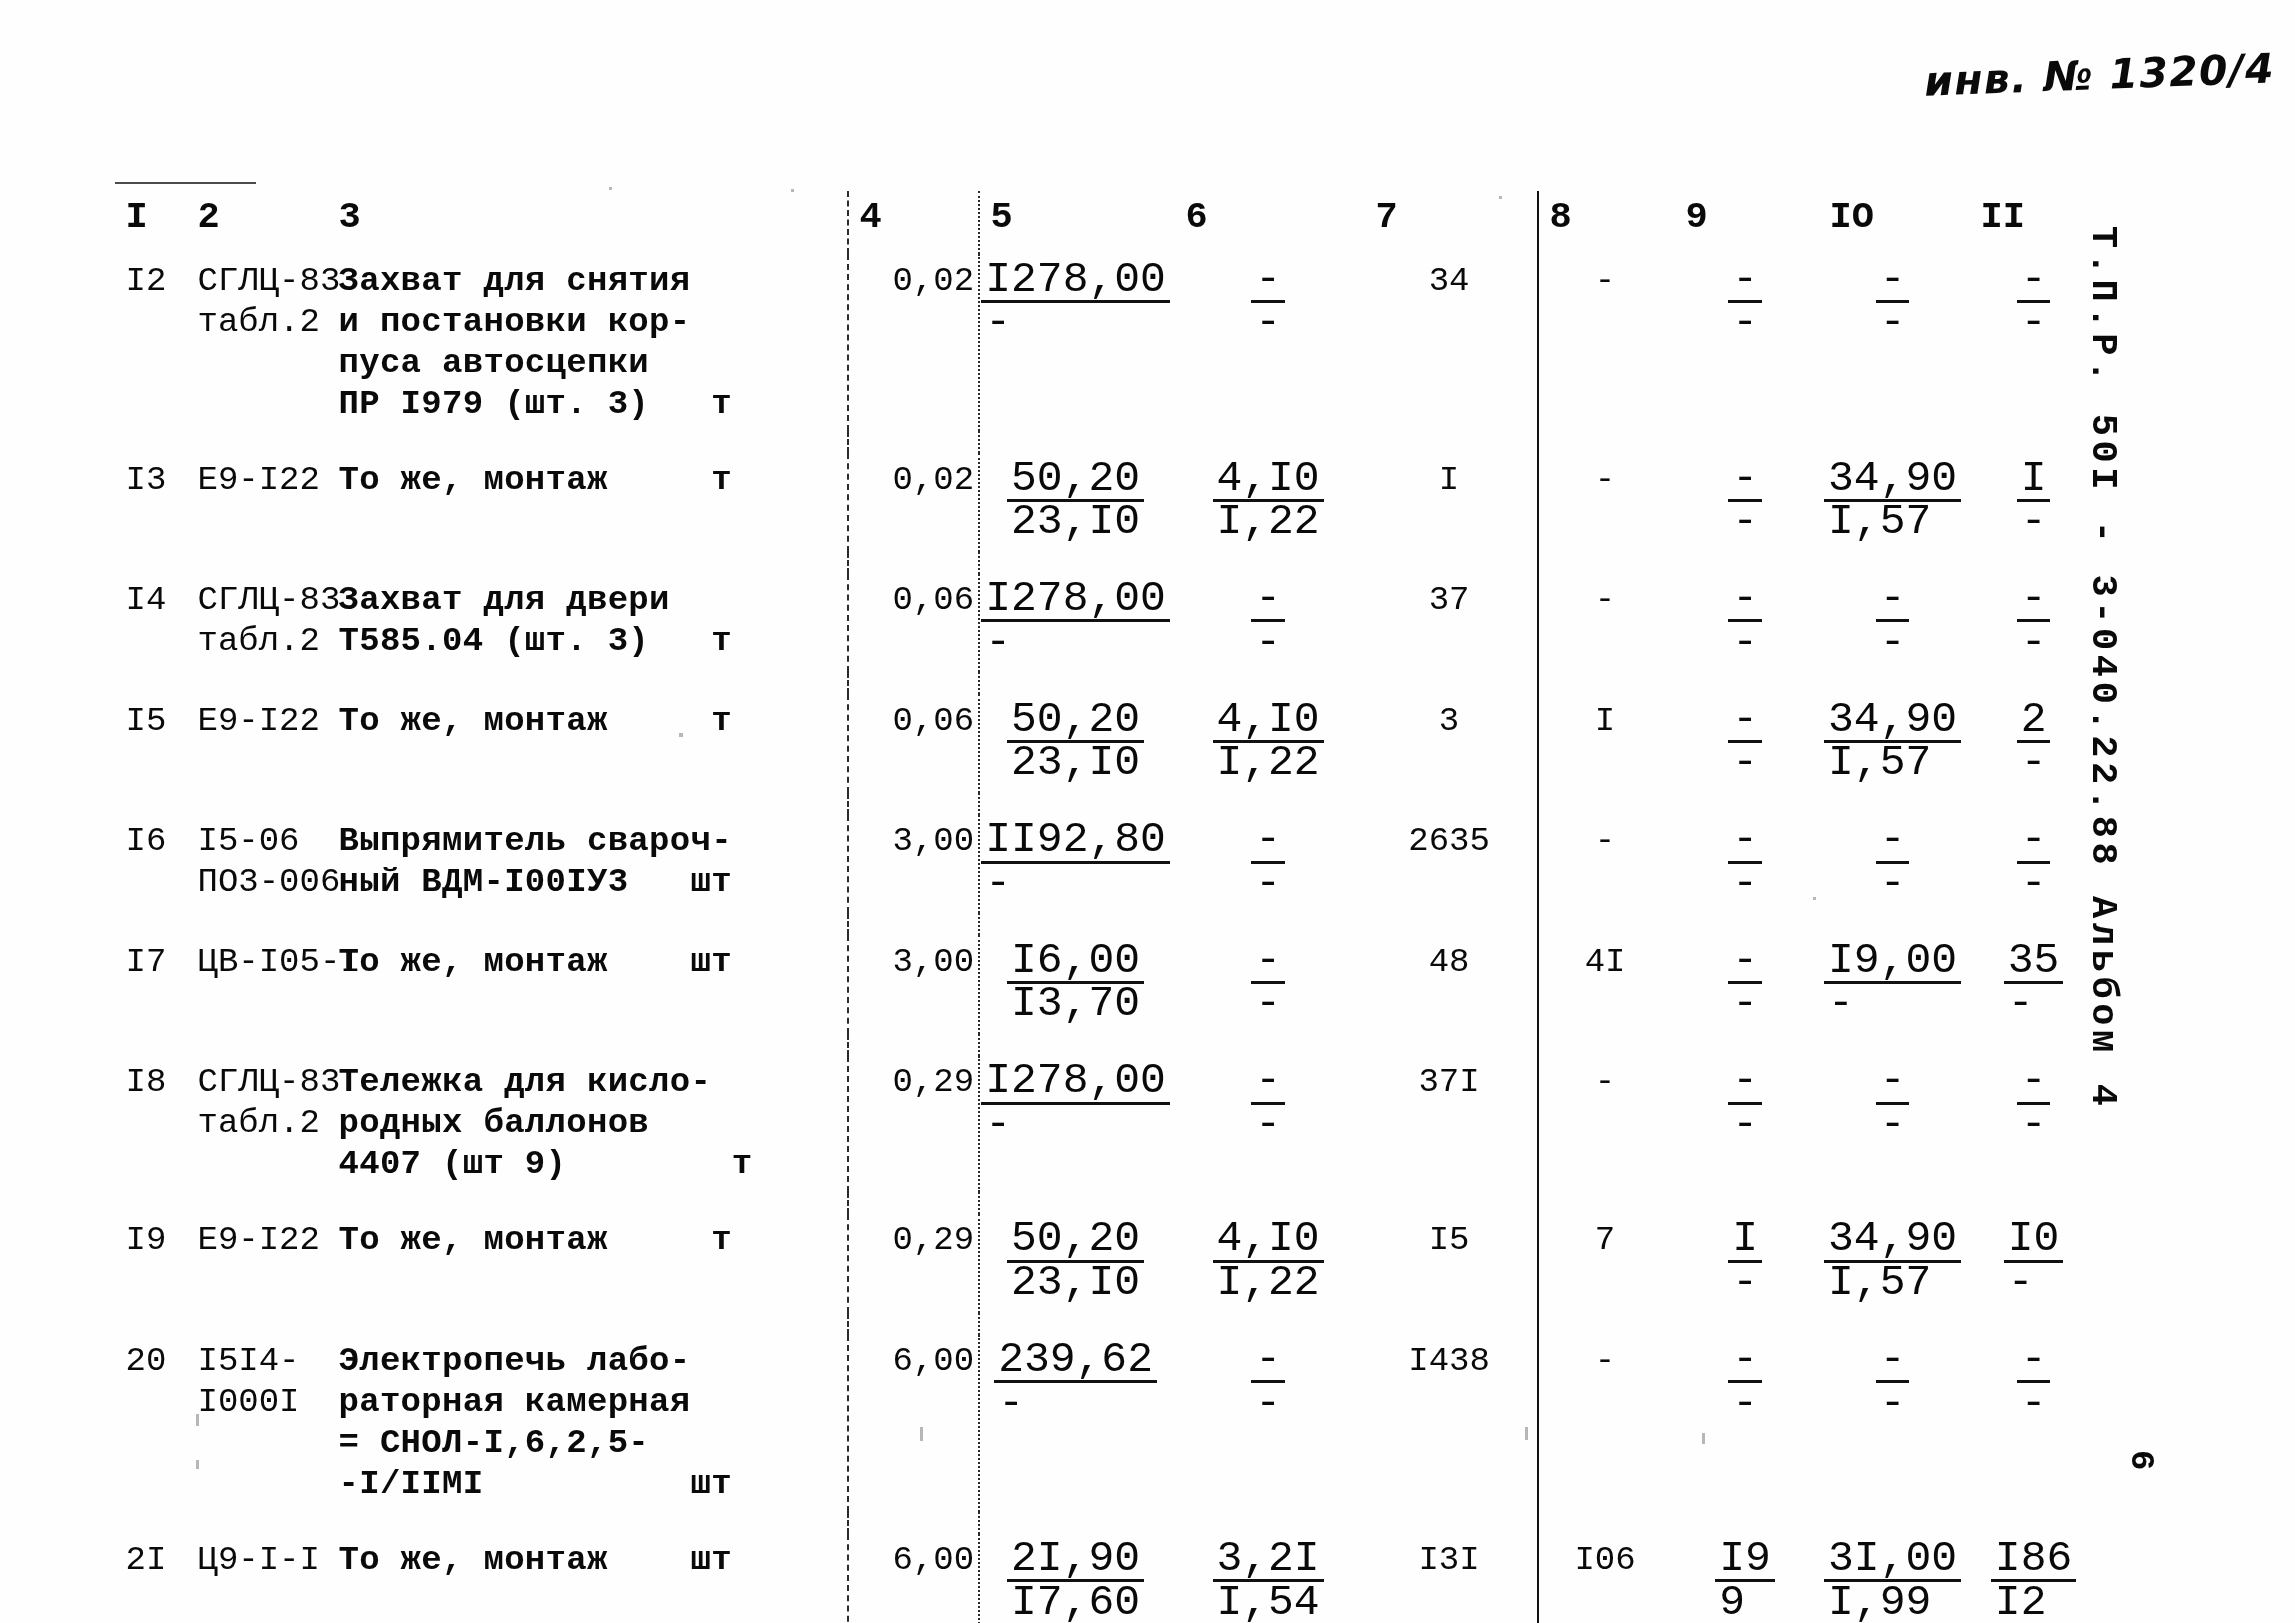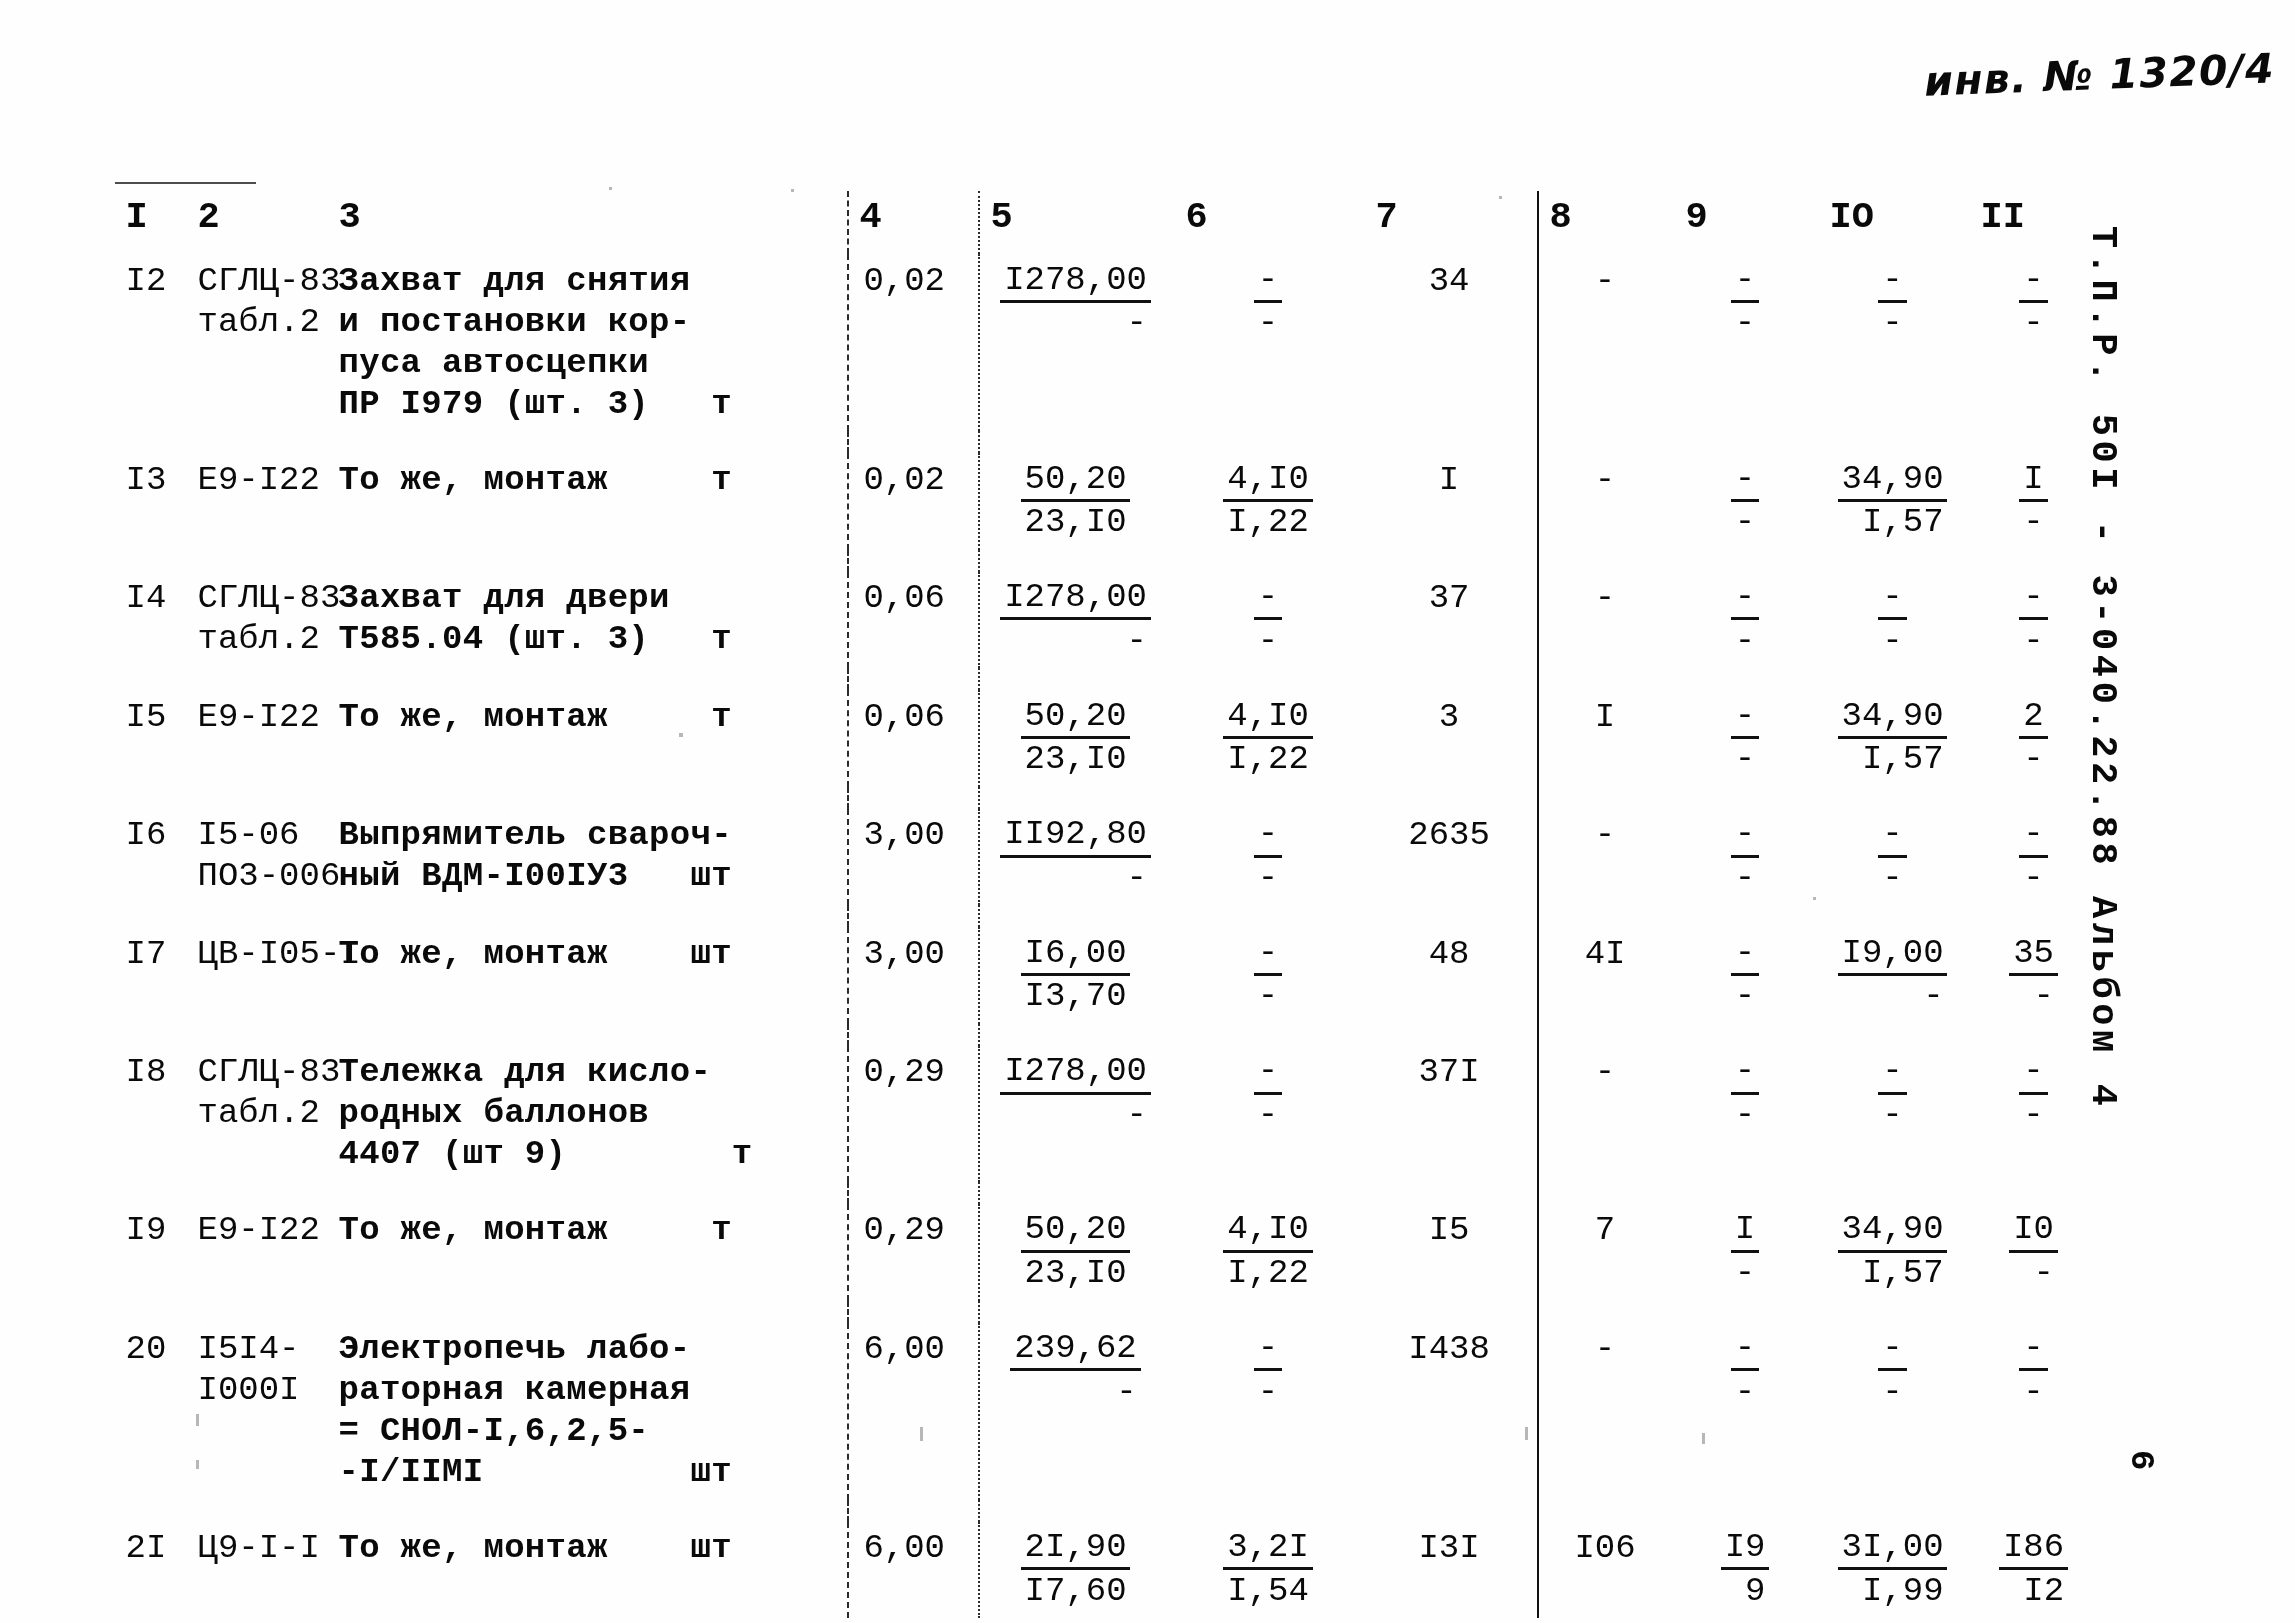--- a/index.html
+++ b/index.html
@@ -97,30 +97,30 @@
     line-height: 52px;
     padding-left: 10.5px;
   }
 
   .cell {
     font-size: 34px;
     line-height: 41px;
     padding: 6.5px 3.9px 6.5px 10.5px;
     white-space: pre;
   }
-  .cell.num { padding-left: 14.4px; }
+  .cell.num { padding-left: 14.4px; text-align: right; }
   .cell.c   { text-align: center; padding-left: 0; }
 
   .desc { letter-spacing: 0.3px; font-weight: bold; }
 
   
   .frac {
     display: inline-block;
-    text-align: right;
-    font-size: 34px;
+    text-align: left;
+    font-size: 43px;
     line-height: 38px;
     min-width: 26px;
   }
   .frac .top {
     display: block;
     border-bottom: 3.3px solid #111;
     padding: 0 3.9px 1.3px 3.9px;
   }
   .frac .bot {
     display: block;

